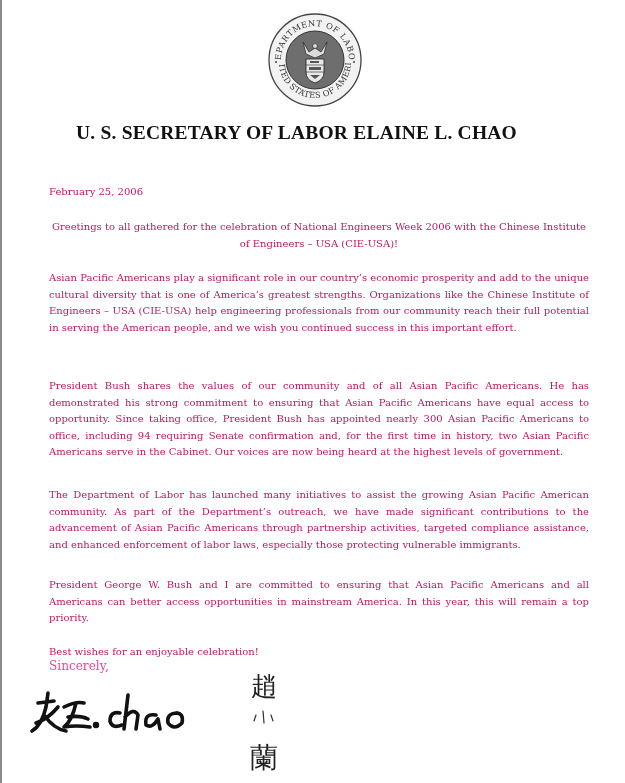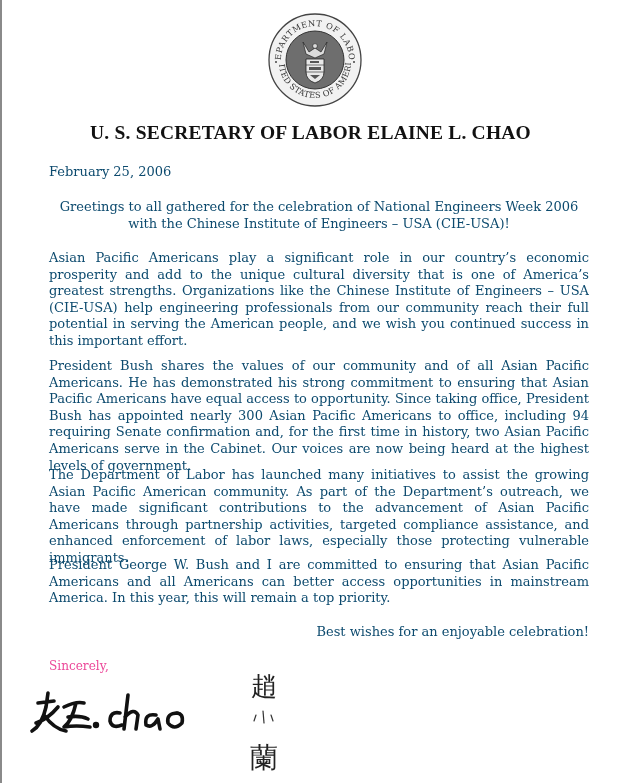--- a/index.html
+++ b/index.html
@@ -4,34 +4,34 @@
   <style>
     html, body { margin: 0; padding: 0; }
     body {
       width: 625px; height: 783px; background: #ffffff; position: relative; overflow: hidden;
       font-family: "DejaVu Serif", "Liberation Serif", serif; color: #1a1a1a;
     }
     .left-edge { position: absolute; left: 0; top: 0; width: 2px; height: 783px; background: #8a8a8a; }
     .seal { position: absolute; left: 267px; top: 12px; width: 96px; height: 96px; }
     .title {
       position: absolute; left: 0; width: 593px; top: 122px; text-align: center;
-      font-family: "Liberation Serif", serif; font-weight: bold; font-size: 19.5px; letter-spacing: 0.2px; color: #111; padding-left: 14px;
+      font-family: "Liberation Serif", serif; font-weight: bold; font-size: 19.5px; letter-spacing: 0.2px; color: #111;
     }
     .body-text {
       position: absolute; left: 49px; width: 540px;
-      font-family: "DejaVu Serif", serif; font-size: 13px; line-height: 16.6px; color: #0c4a6e;
+      font-family: "DejaVu Serif", serif; font-size: 10px; line-height: 16.6px; color: #be185d; margin-top: 20px;
     }
     .just { text-align: justify; text-align-last: left; }
     .date { top: 164px; }
     .p1 { top: 199px; text-align: center; }
     .p2 { top: 250px; }
     .p3 { top: 358px; }
     .p4 { top: 467px; }
     .p5 { top: 557px; }
-    .closing { top: 624px; text-align: right; }
+    .closing { top: 624px; }
     .sincerely { top: 659px; left: 49px; position: absolute; font-family: "DejaVu Serif", serif; font-size: 12.1px; color: #ec4899; }
     .signature { position: absolute; left: 28px; top: 685px; width: 190px; height: 60px; }
     .chinese-sig { position: absolute; left: 244px; top: 665px; width: 40px; height: 118px; }
   </style>
 </head>
 <body>
 
 <div class="left-edge"></div>
 
 <svg class="seal" viewBox="0 0 96 96">

